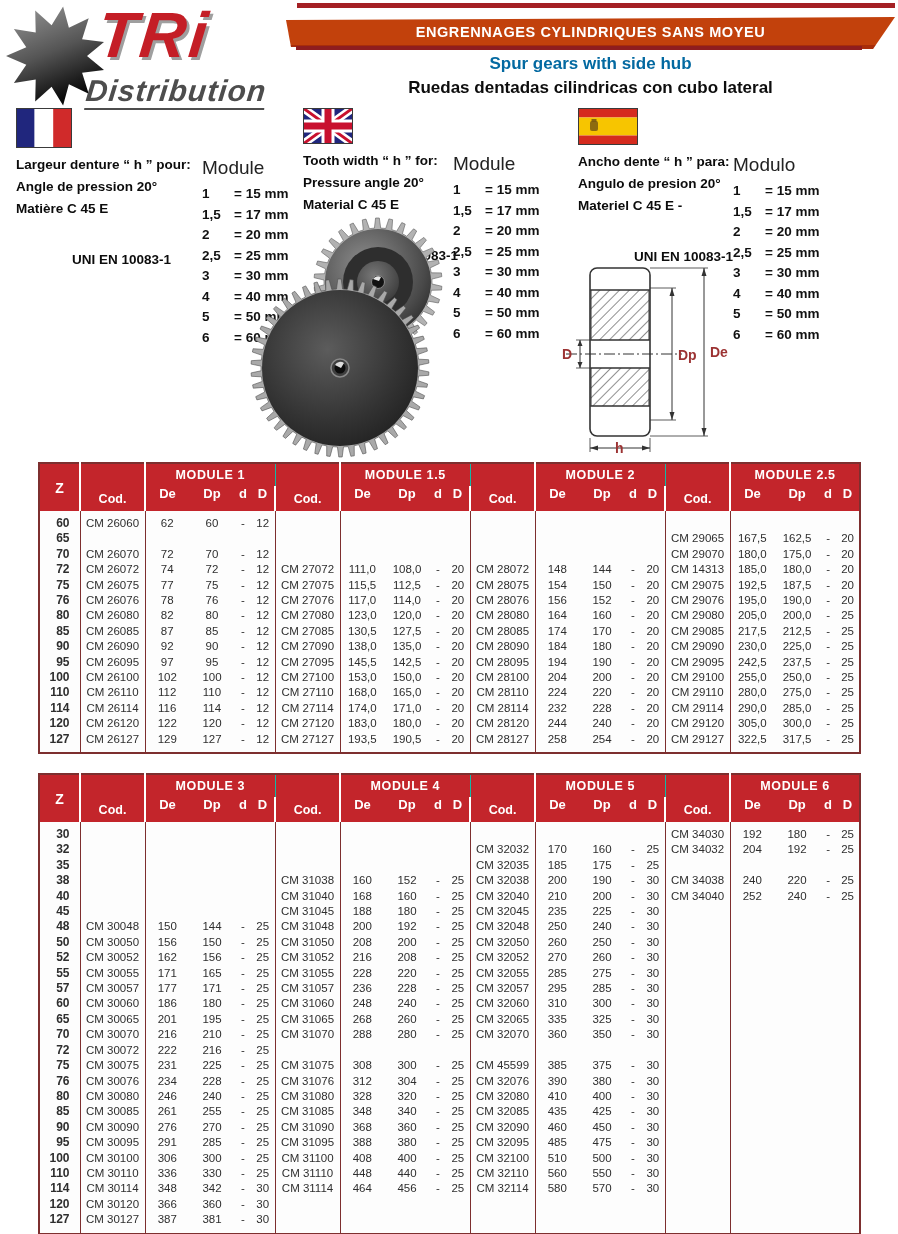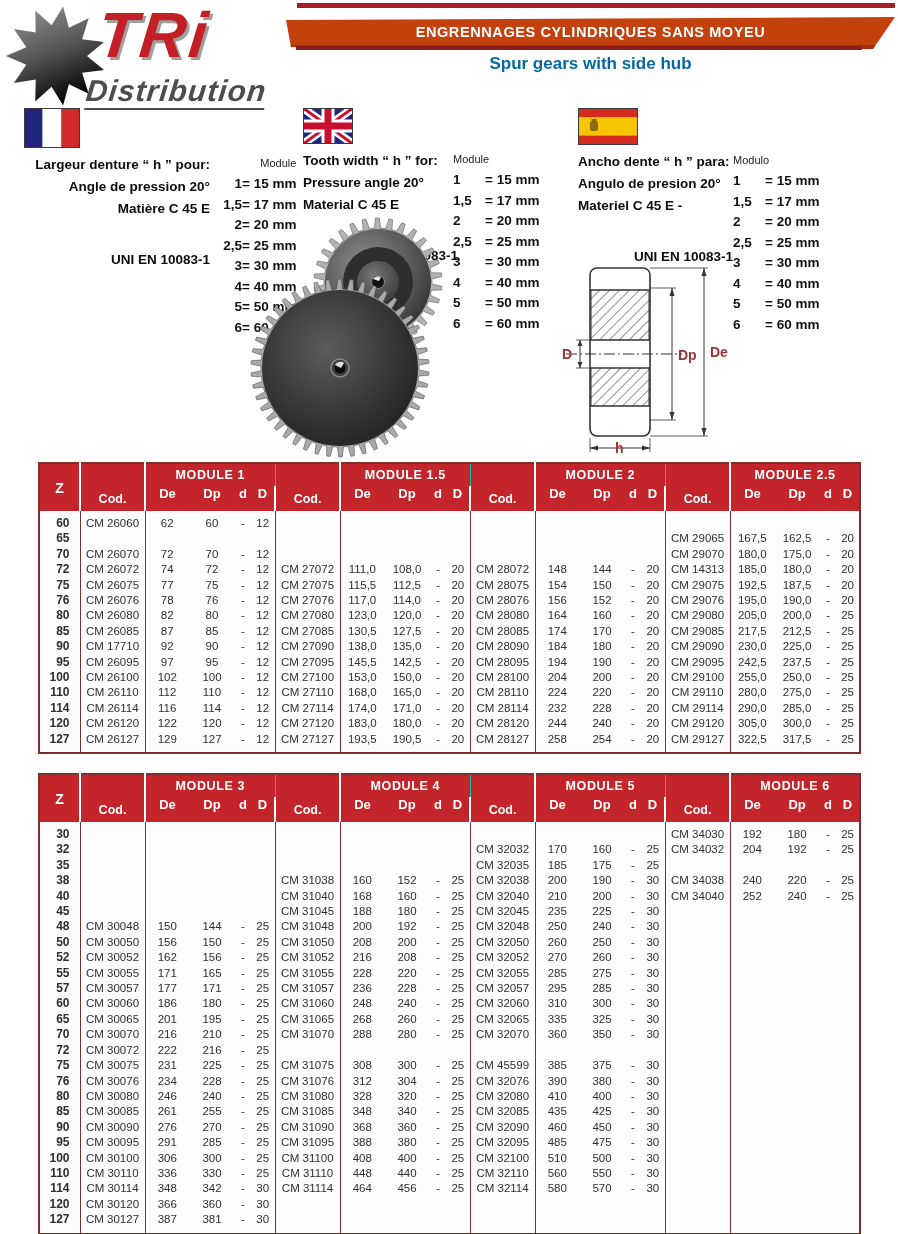--- a/index.html
+++ b/index.html
@@ -24,33 +24,33 @@
   .banner span{display:block;text-align:center;line-height:31px;color:#fff;font-weight:bold;
           font-size:14.5px;letter-spacing:.6px;}
   .banner-shadow{position:absolute;left:296px;top:46px;width:566px;height:4px;background:#8e1d1f;}
   .subtitle-en{position:absolute;left:286px;top:54px;width:609px;text-align:center;
           font-size:17px;font-weight:bold;color:#0369a1;}
   .subtitle-es{position:absolute;left:286px;top:78px;width:609px;text-align:center;
           font-size:17px;font-weight:bold;color:#0d0d0d;}
 
   
   .lang{position:absolute;top:108px;}
-  #lang-fr{left:24px;width:276px;text-align:right;}
+  #lang-fr{left:16px;width:276px;}
   #lang-en{left:303px;width:272px;}
   #lang-es{left:578px;width:305px;}
   .flag{display:block;margin-bottom:9px;}
   .cols{display:flex;}
   .labels{flex:0 0 auto;}
   #lang-fr .labels{width:186px;}
   #lang-en .labels{width:150px;}
   #lang-es .labels{width:155px;}
   .labels div{font-weight:bold;font-size:13.5px;color:#0c0c0c;margin-bottom:7px;white-space:nowrap;}
   .labels .l4{padding-left:56px;margin-top:36px;}
   .mods{flex:0 0 auto;font-size:13.5px;color:#111;}
-  .mods .mhdr{margin-bottom:5px;font-size:11px;color:#222;}
+  .mods .mhdr{margin-bottom:5px;font-size:19px;color:#222;}
   .mitem{display:flex;font-weight:bold;line-height:20.5px;white-space:nowrap;}
   .mitem .n{width:32px;}
 
   
   .gear-photo{position:absolute;left:240px;top:212px;}
   .tech-drawing{position:absolute;left:550px;top:260px;}
   .dim-label{fill:#9c3333;font-weight:bold;font-size:14px;font-family:"Liberation Sans",sans-serif;}
 
   
   table.parts{position:absolute;left:38px;border-collapse:collapse;table-layout:fixed;
@@ -91,20 +91,21 @@
     <div class="brand">TRi</div>
     <div class="brand-sub">Distribution</div>
   </div>
 
   <div class="top-line"></div>
   <div class="banner">
     <span>ENGRENNAGES CYLINDRIQUES   SANS MOYEU</span>
   </div>
   <div class="banner-shadow"></div>
   <div class="subtitle-en">Spur gears with side hub</div>
+  <div class="subtitle-es">Ruedas dentadas cilindricas con cubo lateral</div>
 
   <div class="lang" id="lang-fr">
     <svg class="flag" width="56" height="40" viewBox="0 0 56 40">
       <rect x="0" y="0" width="18.6" height="40" fill="#20267d"></rect>
       <rect x="18.6" y="0" width="18.6" height="40" fill="#fff"></rect>
       <rect x="37.2" y="0" width="18.8" height="40" fill="#d02a2a"></rect>
       <rect x="0.5" y="0.5" width="55" height="39" fill="none" stroke="#3a3a3a"></rect>
     </svg>
     <div class="cols">
       <div class="labels">
@@ -596,21 +597,21 @@
           <td class="num">-</td>
           <td class="dd">20</td>
           <td class="cod">CM 29085</td>
           <td class="num">217,5</td>
           <td class="num">212,5</td>
           <td class="num">-</td>
           <td class="dd">25</td>
         </tr>
         <tr>
           <td class="z">90</td>
-          <td class="cod">CM 17710</td>
+          <td class="cod">CM 26090</td>
           <td class="num">92</td>
           <td class="num">90</td>
           <td class="num">-</td>
           <td class="dd">12</td>
           <td class="cod">CM 27090</td>
           <td class="num">138,0</td>
           <td class="num">135,0</td>
           <td class="num">-</td>
           <td class="dd">20</td>
           <td class="cod">CM 28090</td>

